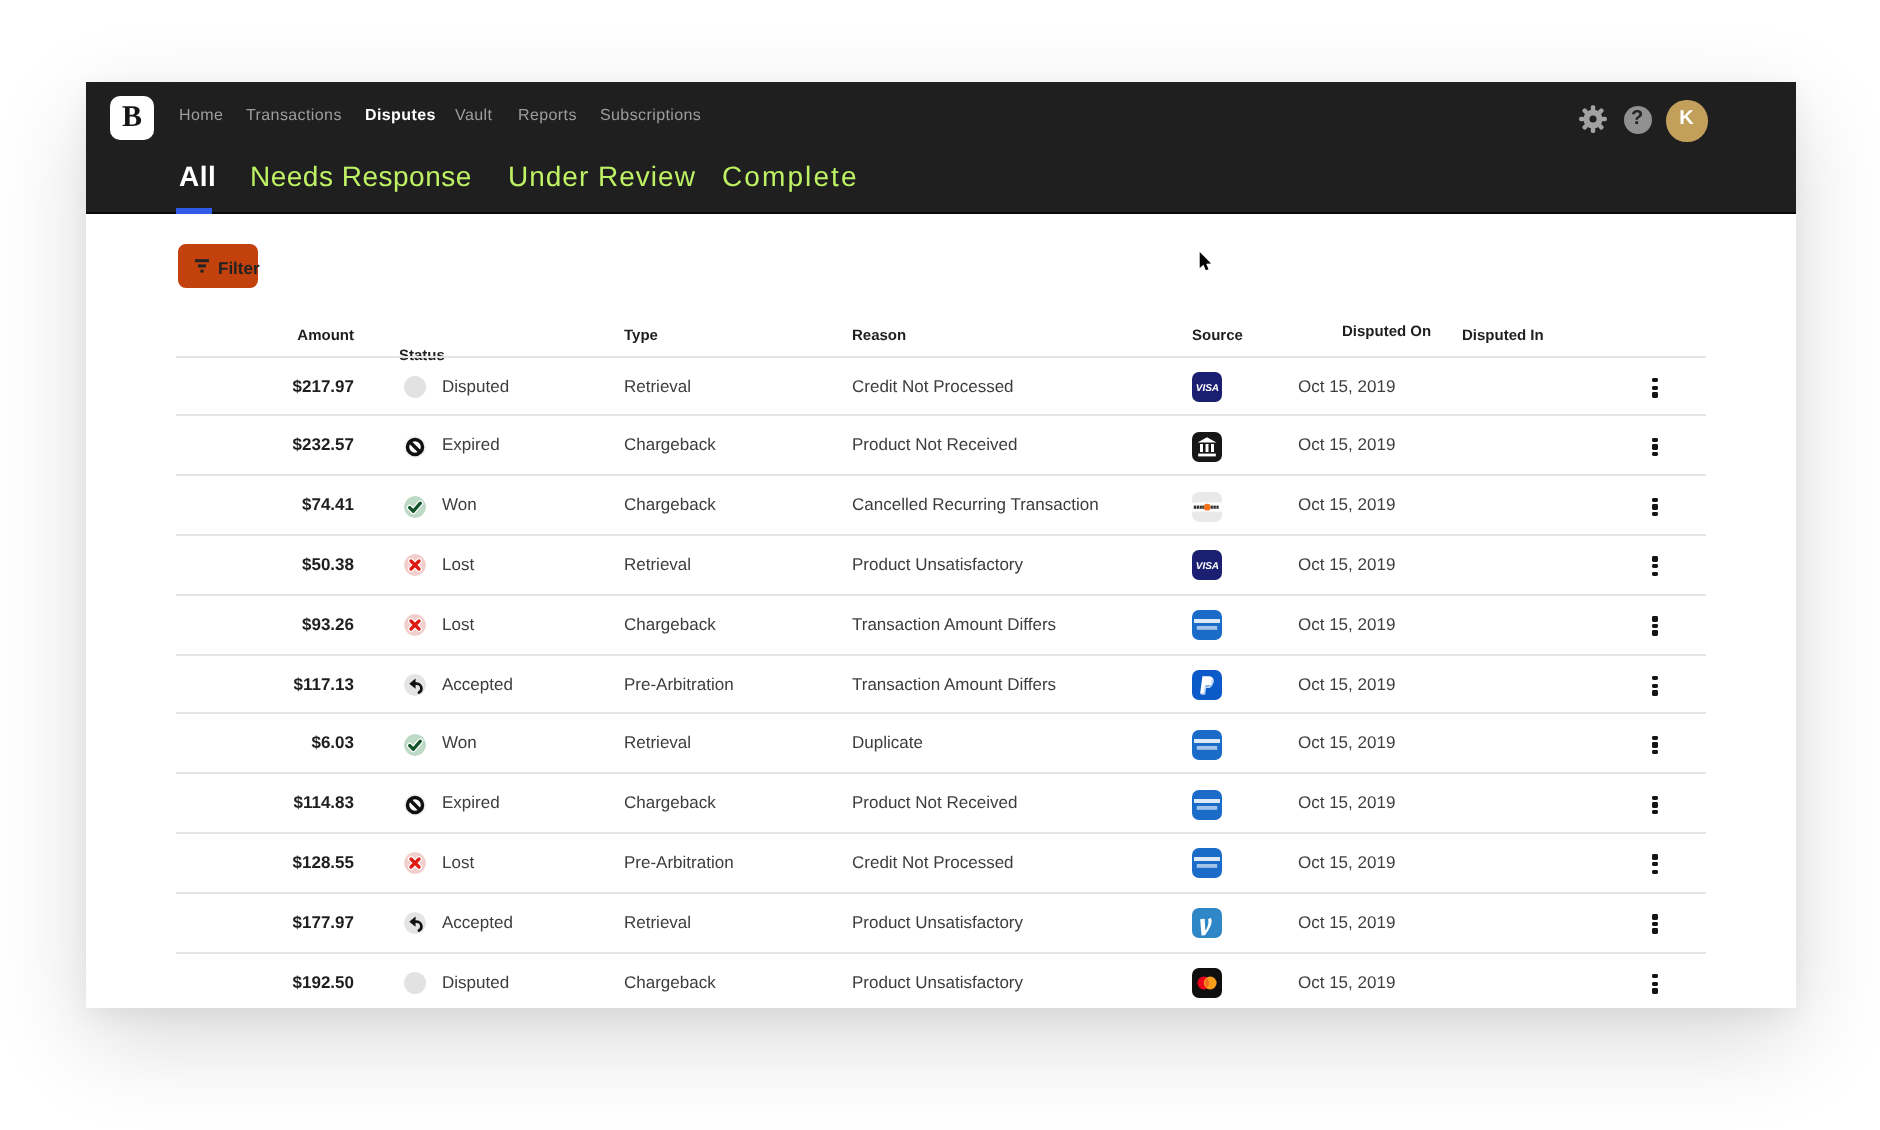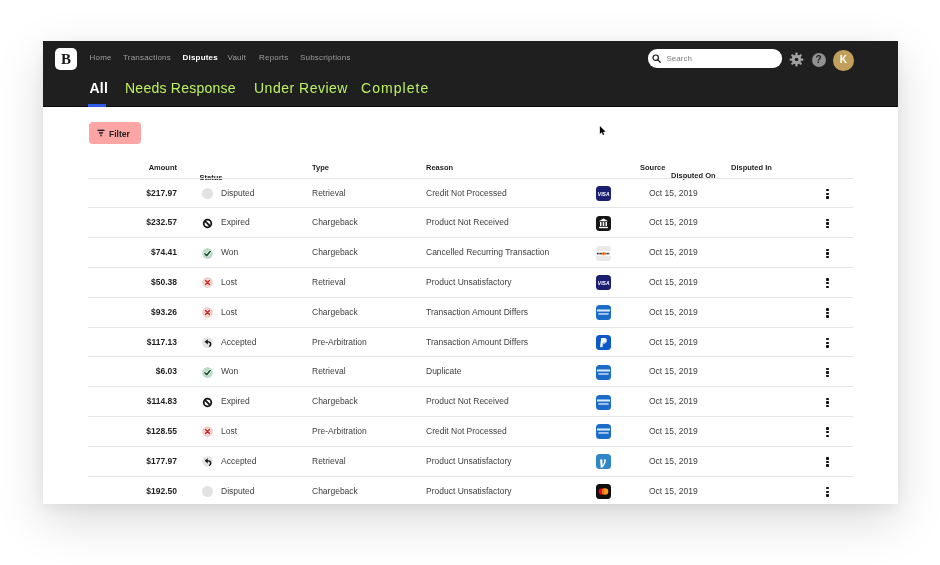--- a/index.html
+++ b/index.html
@@ -16,21 +16,21 @@
     font-size:15px; text-align:center; line-height:22px; }
   .nav { position:absolute; top:0; height:34px; line-height:34px; font-size:8px;
     color:#9d9d9d; letter-spacing:0.2px; }
   .nav.on { color:#fff; font-weight:bold; }
   .tab { position:absolute; top:38.5px; font-size:14px; color:#bef264; letter-spacing:0.25px; }
   .tab.on { color:#fff; font-weight:bold; }
   #underline { position:absolute; left:45px; top:62.5px; width:18px; height:3.5px; background:#2f5be8; }
   #search { position:absolute; left:604.5px; top:8px; width:134.5px; height:18.5px; background:#fff;
     border-radius:9px; }
   #search span { position:absolute; left:19px; top:4.5px; font-size:8px; color:#7c7c7c; }
-  #filter { position:absolute; left:46px; top:81px; width:52px; height:22px; background:#fca5a5;
+  #filter { position:absolute; left:46px; top:81px; width:40px; height:22px; background:#c2410c;
     border-radius:4px; }
   #filter b { position:absolute; left:20px; top:6.5px; font-size:8.5px; color:#222; }
   .hl { position:absolute; font-size:7.5px; font-weight:bold; color:#1f1f1f; white-space:nowrap; }
   .row { position:absolute; left:45px; width:765px; height:29.8px; border-top:1px solid #e5e5e5; }
   .amt { position:absolute; top:9px; font-size:8.5px; font-weight:bold; color:#1f1f1f; right:676px; }
   .st  { position:absolute; left:114px; top:9.5px; width:11px; height:11px; border-radius:50%; }
   .stt { position:absolute; left:133px; top:9px; font-size:8.5px; color:#3d3d3d; }
   .typ { position:absolute; left:224px; top:9px; font-size:8.5px; color:#3d3d3d; }
   .rea { position:absolute; left:338px; top:9px; font-size:8.5px; color:#3d3d3d; }
   .src { position:absolute; left:508px; top:7.5px; width:15px; height:15px; }
@@ -49,27 +49,20 @@
     <div class="nav" style="left:80px;">Transactions</div>
     <div class="nav on" style="left:139.5px;">Disputes</div>
     <div class="nav" style="left:184.5px;">Vault</div>
     <div class="nav" style="left:216px;">Reports</div>
     <div class="nav" style="left:257px;text-align:center;">Subscriptions</div>
     <div class="tab on" style="left:46.5px;">All</div>
     <div class="tab" style="left:82px;">Needs Response</div>
     <div class="tab" style="left:211px;letter-spacing:0.5px;">Under Review</div>
     <div class="tab" style="left:318px;letter-spacing:1.05px;">Complete</div>
     <div id="underline"></div>
-    <div id="search">
-      <svg class="abs" style="left:4.8px;top:4.8px" width="9" height="9" viewBox="0 0 9 9">
-        <circle cx="3.7" cy="3.7" r="2.7" fill="none" stroke="#171717" stroke-width="1.2"></circle>
-        <line x1="5.9" y1="5.9" x2="8.2" y2="8.2" stroke="#171717" stroke-width="1.3" stroke-linecap="round"></line>
-      </svg>
-      <span>Search</span>
-    </div>
     <svg class="abs" style="left:746px;top:11px" width="15" height="15" viewBox="0 0 16 16">
       <g fill="#a2a2a2">
         <circle cx="8" cy="8" r="5.1"></circle>
         <g>
           <rect x="6.8" y="0.6" width="2.4" height="3" rx="0.9"></rect>
           <rect x="6.8" y="12.4" width="2.4" height="3" rx="0.9"></rect>
           <rect x="0.6" y="6.8" width="3" height="2.4" rx="0.9"></rect>
           <rect x="12.4" y="6.8" width="3" height="2.4" rx="0.9"></rect>
           <g transform="rotate(45 8 8)">
             <rect x="6.8" y="0.6" width="2.4" height="3" rx="0.9"></rect>
@@ -89,22 +82,22 @@
       <rect x="0.5" y="0.6" width="7" height="1.5" fill="#222"></rect>
       <rect x="2" y="3.2" width="4" height="1.5" fill="#222"></rect>
       <rect x="3.2" y="5.8" width="1.6" height="1.5" fill="#222"></rect>
     </svg>
     <b>Filter</b>
   </div>
 <div class="hl" style="left:62px;top:121.5px;width:72px;text-align:right;">Amount</div>
       <div class="hl" style="left:156.5px;top:132px;">Status</div>
       <div class="hl" style="left:269px;top:121.5px;">Type</div>
       <div class="hl" style="left:383px;top:121.5px;">Reason</div>
-      <div class="hl" style="left:553px;top:121.5px;margin-left:44px;">Source</div>
-      <div class="hl" style="left:606px;top:130px;padding-left:22px;">Disputed On</div>
+      <div class="hl" style="left:553px;top:121.5px;">Source</div>
+      <div class="hl" style="left:606px;top:120px;padding-left:22px;">Disputed On</div>
       <div class="hl" style="left:688px;top:121.5px;">Disputed In</div>
       <div class="row" style="top:136.5px">
         <span class="amt">$217.97</span>
         <span class="st" style="background:#e2e2e2"></span>
         <span class="stt">Disputed</span>
         <span class="typ">Retrieval</span>
         <span class="rea">Credit Not Processed</span>
         <svg class="src" viewBox="0 0 15 15">
           <rect width="15" height="15" rx="3.5" fill="#1a1f71"></rect>
           <text x="7.7" y="9.7" font-size="5" font-style="italic" font-weight="bold" fill="#fff" text-anchor="middle" font-family="Liberation Sans">VISA</text>

